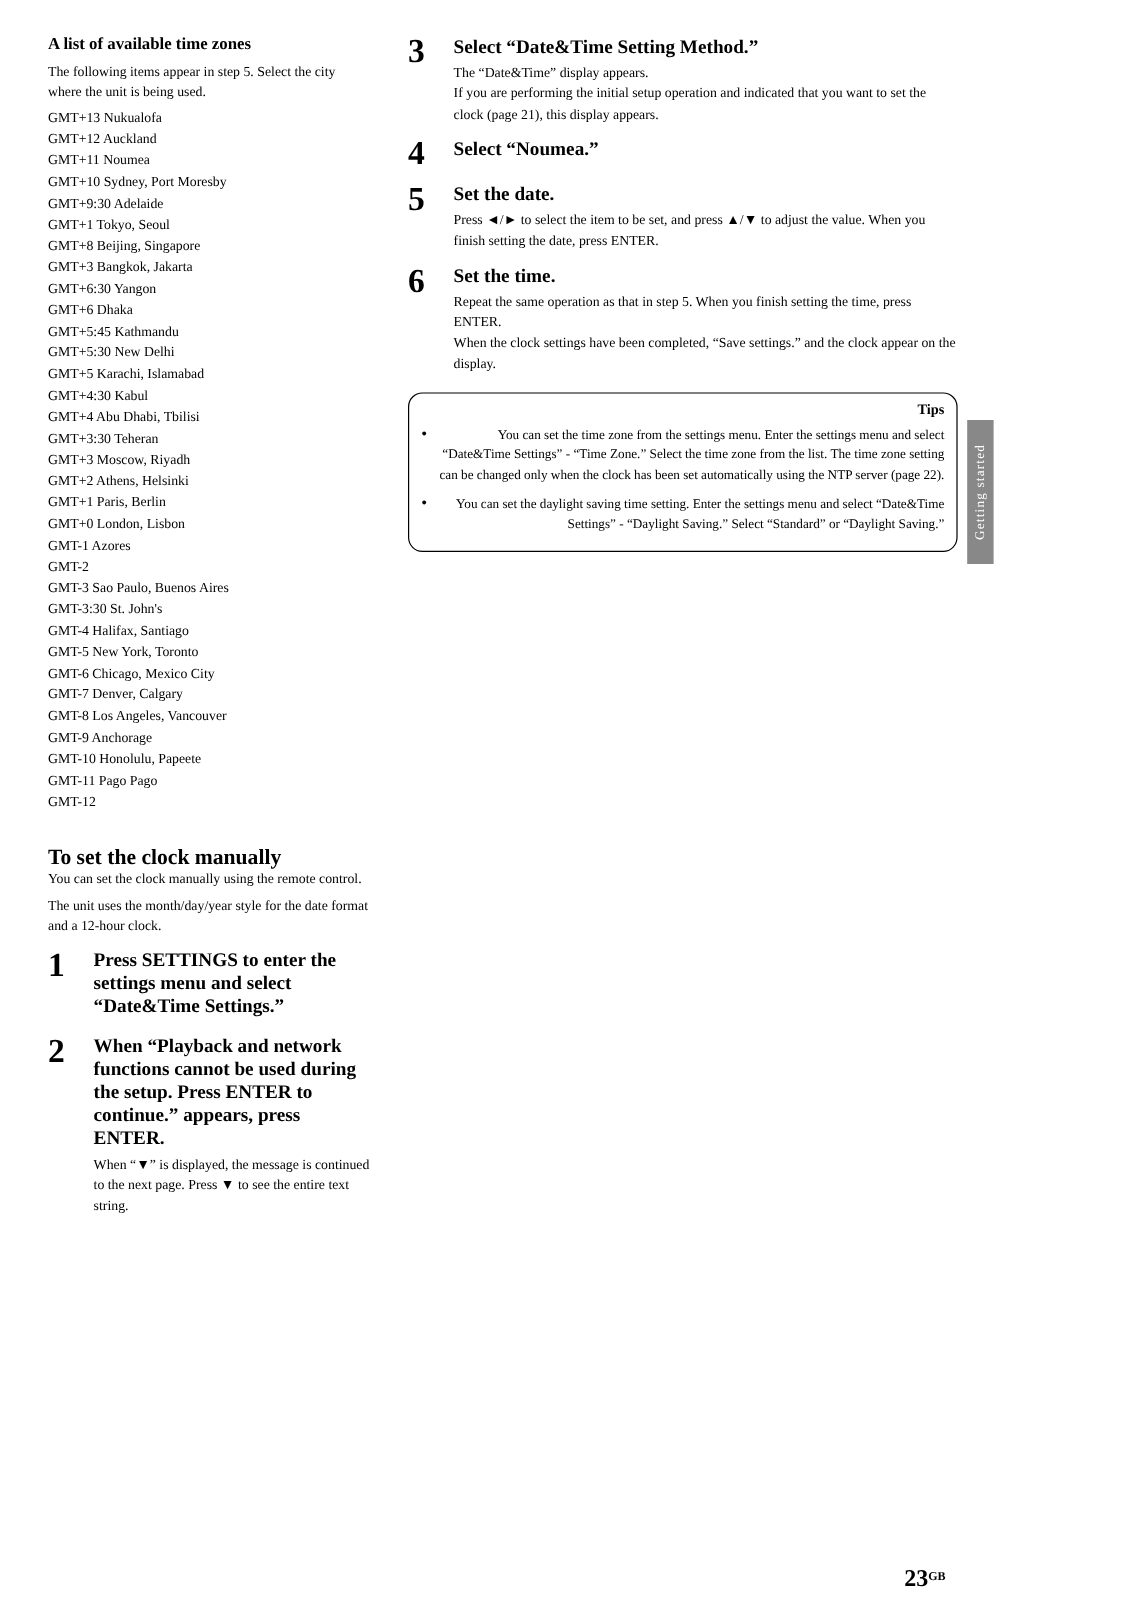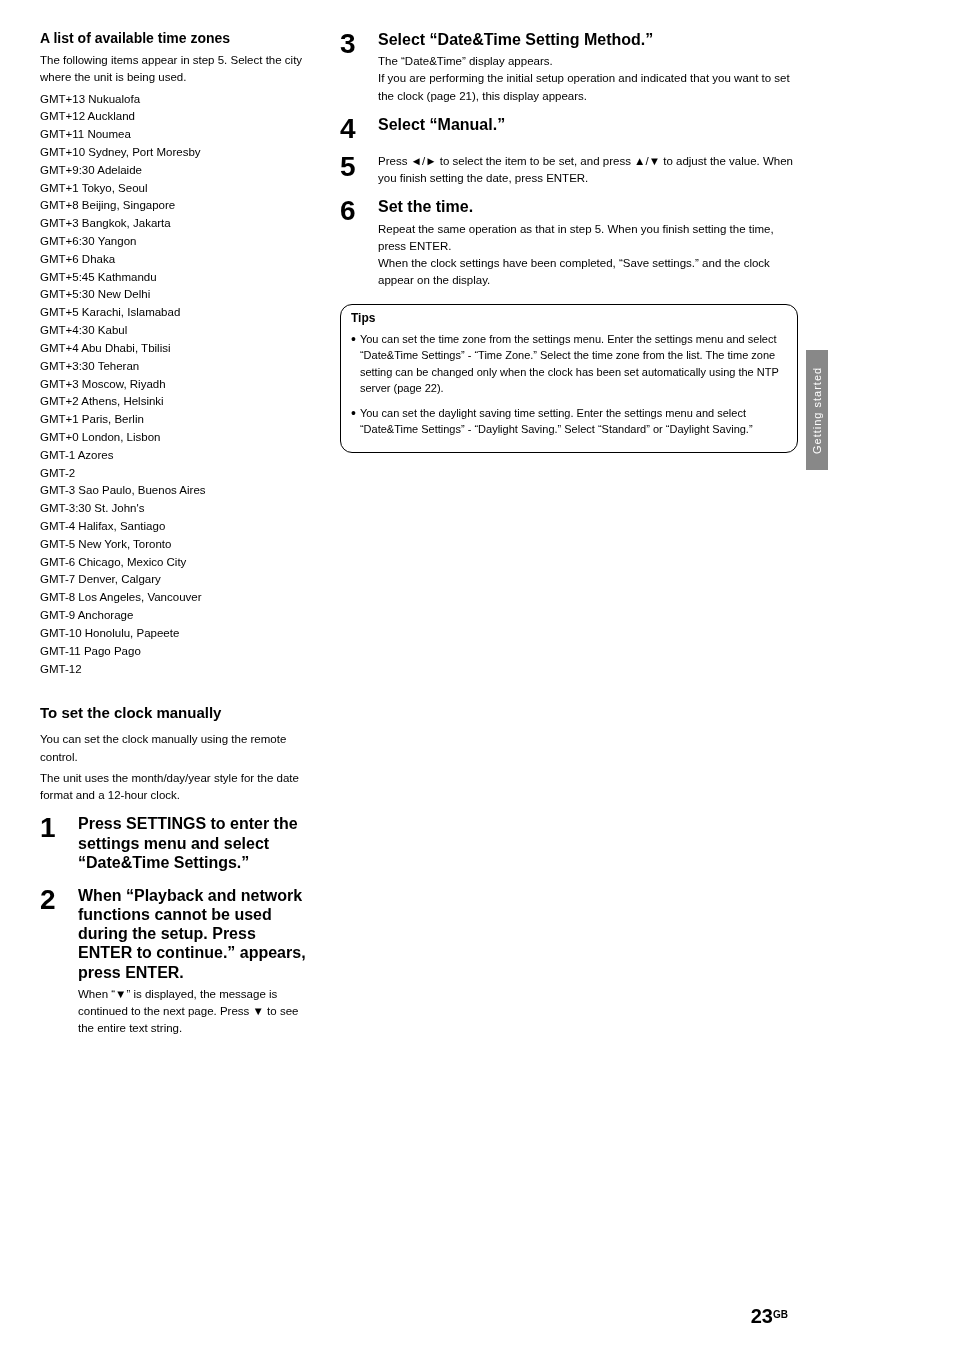--- a/index.html
+++ b/index.html
@@ -10,20 +10,21 @@
       color: #000;
       width: 954px;
       min-height: 1352px;
       position: relative;
     }
     .page-container {
       display: flex;
       width: 828px;
       min-height: 1352px;
       position: relative;
+      font-family: Liberation Serif, serif;
     }
     .main-content {
       display: flex;
       flex: 1;
       padding: 30px 30px 30px 40px;
       gap: 20px;
     }
     .left-column {
       width: 270px;
       flex-shrink: 0;
@@ -41,23 +42,23 @@
       font-size: 11.5px;
       line-height: 1.5;
       margin-bottom: 4px;
     }
     .timezone-list {
       font-size: 11.5px;
       line-height: 1.55;
       margin-bottom: 26px;
     }
     .subsection-title {
-      font-size: 15px;
-      font-weight: bold;
-      margin-bottom: 10px;
+      font-size: 18px;
+      font-weight: bold;
+      margin-bottom: 0;
       margin-top: 10px;
     }
     .step-container {
       display: flex;
       align-items: flex-start;
       margin-bottom: 10px;
     }
     .step-number {
       font-size: 28px;
       font-weight: bold;
@@ -77,20 +78,21 @@
     }
     .step-body {
       font-size: 11.5px;
       line-height: 1.5;
     }
     .tips-box {
       border: 1px solid #000;
       border-radius: 12px;
       padding: 6px 10px;
       margin-top: 14px;
+      text-align: right;
     }
     .tips-label {
       font-size: 12px;
       font-weight: bold;
       margin-bottom: 6px;
     }
     .tips-item {
       font-size: 11px;
       line-height: 1.5;
       margin-bottom: 8px;
@@ -216,26 +218,27 @@
           <div class="step-container">
             <div class="step-number">3</div>
             <div class="step-content">
               <div class="step-heading">Select “Date&amp;Time Setting Method.”</div>
               <div class="step-body">The “Date&amp;Time” display appears.<br>If you are performing the initial setup operation and indicated that you want to set the clock (page 21), this display appears.</div>
             </div>
           </div>
           <div class="step-container">
             <div class="step-number">4</div>
             <div class="step-content">
-              <div class="step-heading">Select “Manual.”</div>
+              <div class="step-heading">Select “Noumea.”</div>
             </div>
           </div>
           <div class="step-container">
             <div class="step-number">5</div>
             <div class="step-content">
+              <div class="step-heading">Set the date.</div>
               <div class="step-body">Press ◄/► to select the item to be set, and press ▲/▼ to adjust the value. When you finish setting the date, press ENTER.</div>
             </div>
           </div>
           <div class="step-container">
             <div class="step-number">6</div>
             <div class="step-content">
               <div class="step-heading">Set the time.</div>
               <div class="step-body">Repeat the same operation as that in step 5. When you finish setting the time, press ENTER.<br>When the clock settings have been completed, “Save settings.” and the clock appear on the display.</div>
             </div>
           </div>

